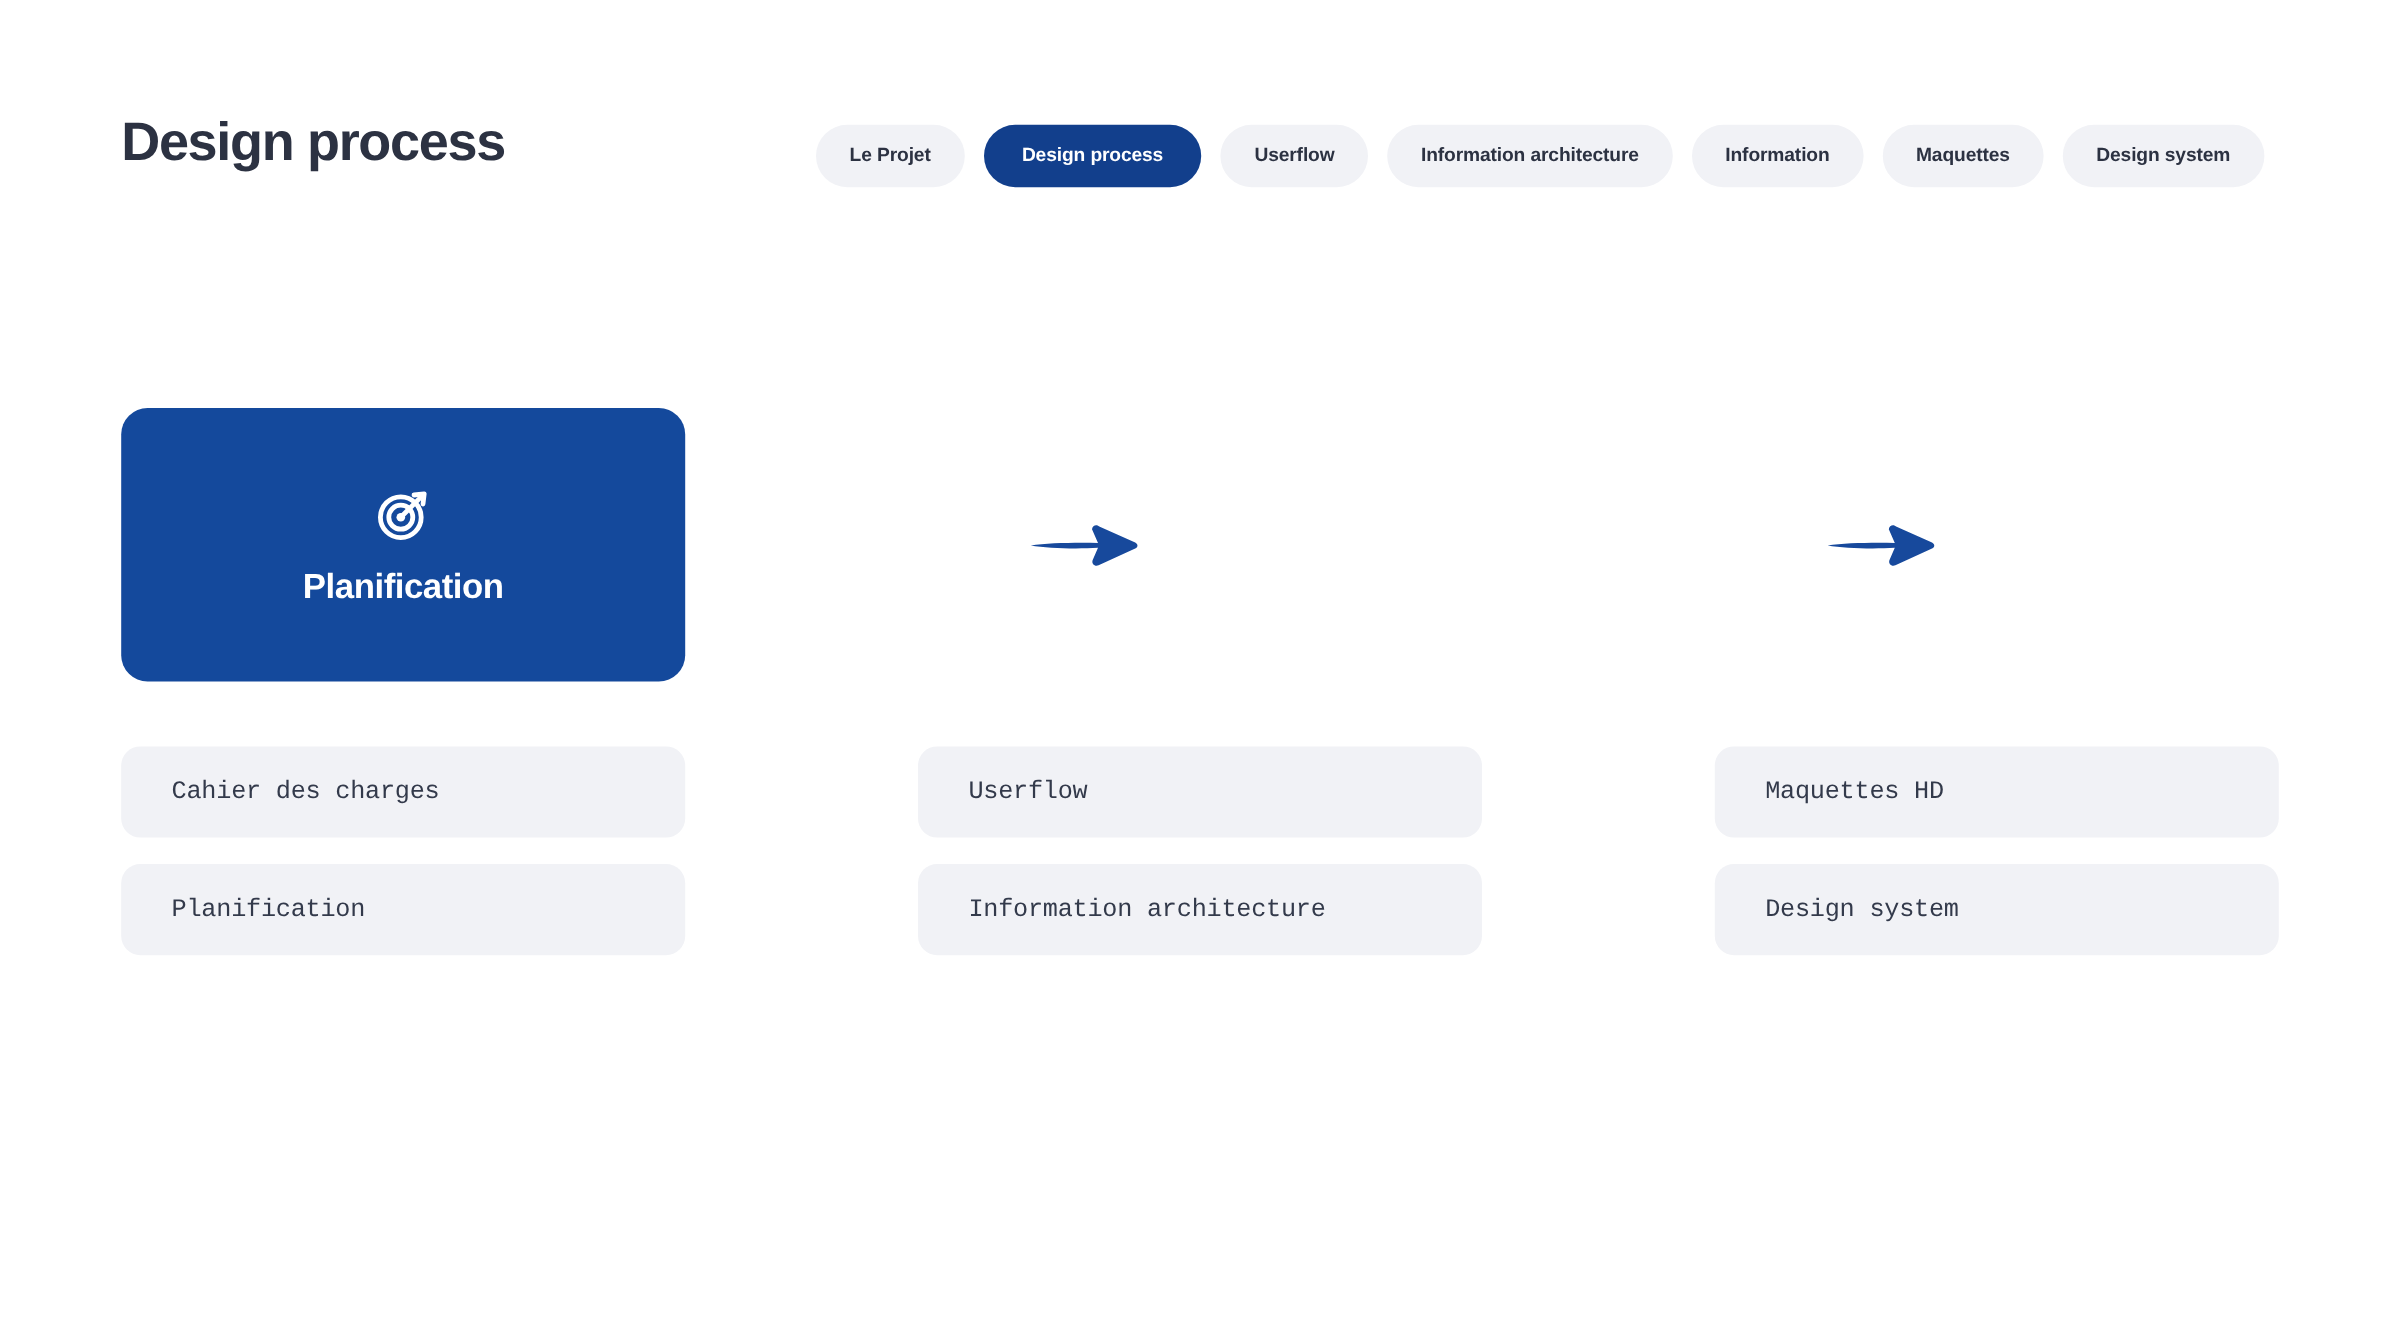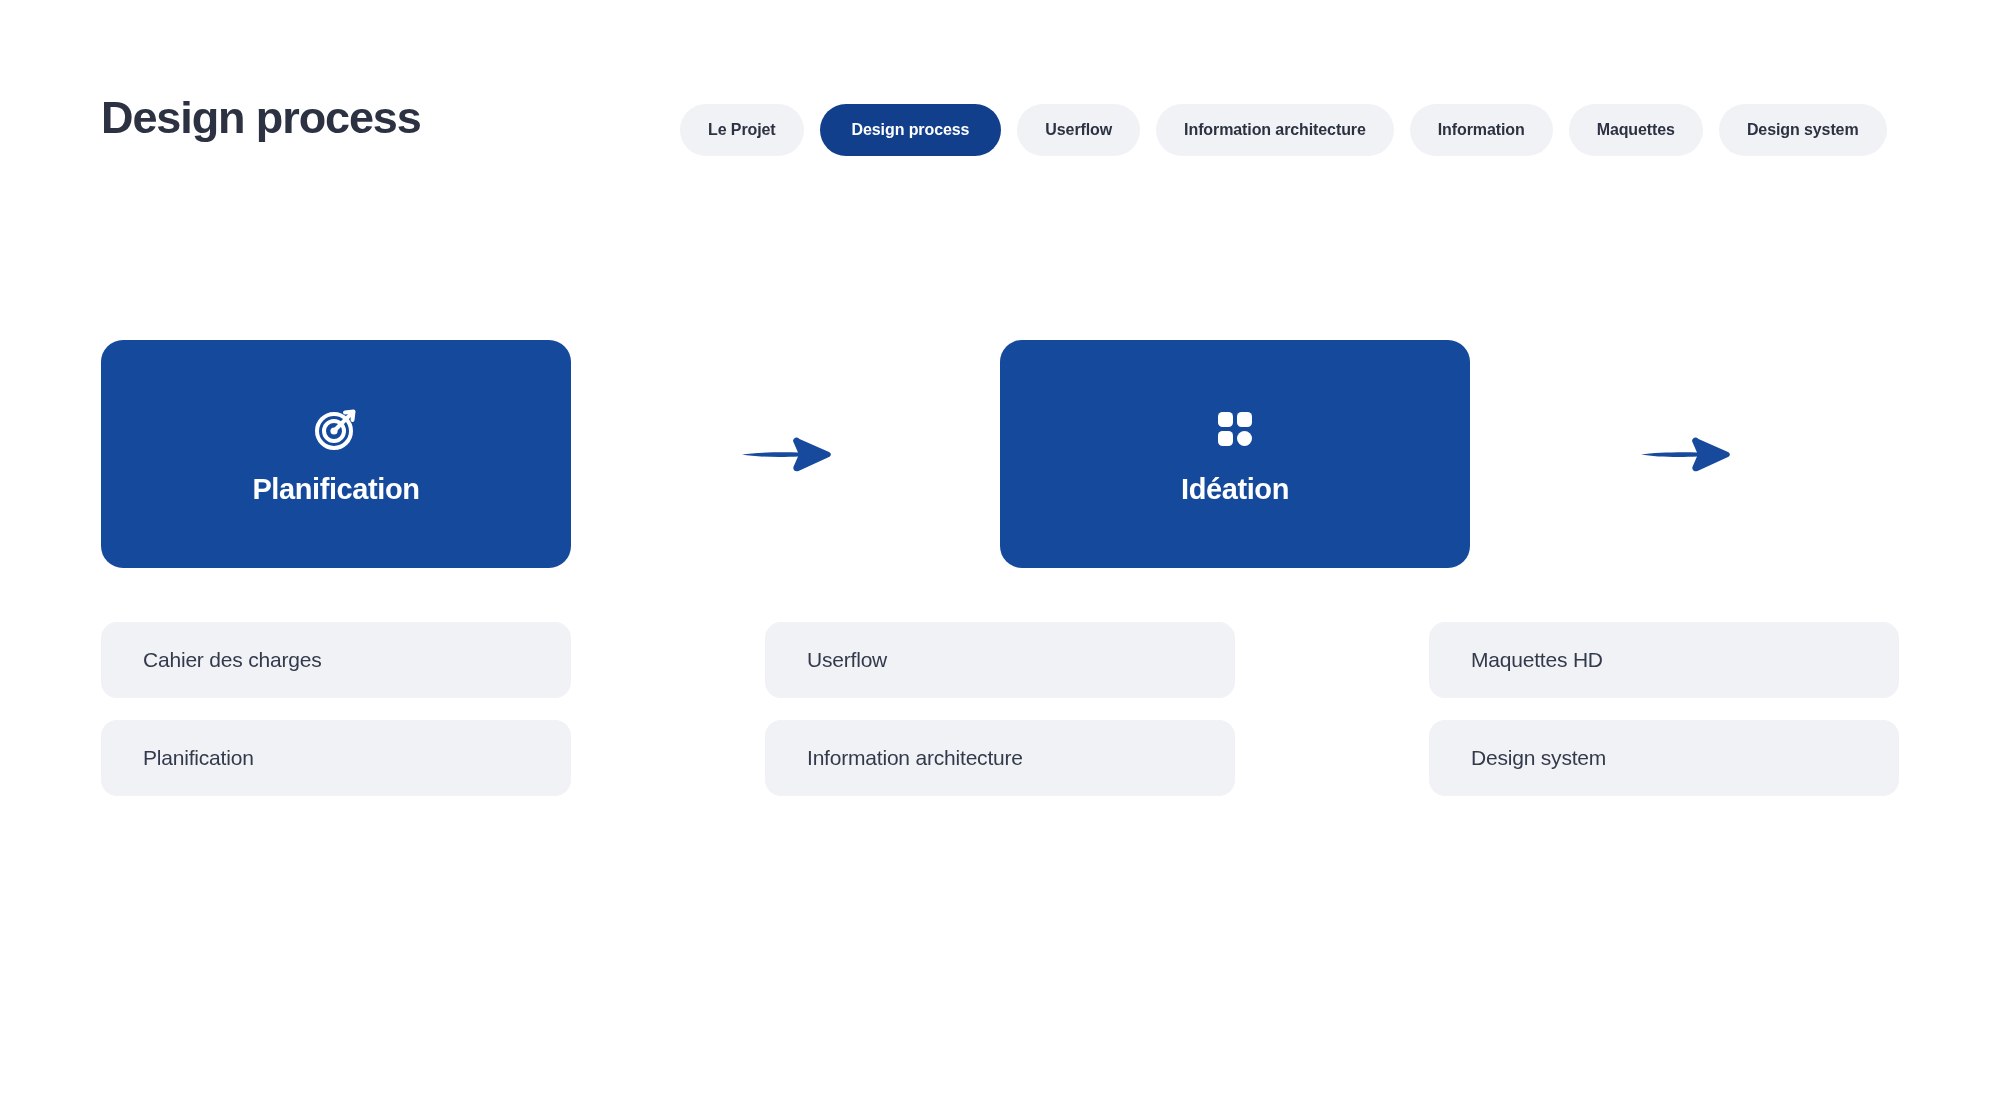--- a/index.html
+++ b/index.html
@@ -96,20 +96,21 @@
 
   
   .lists{
     display:flex;gap:0;margin-top:0;
   }
   .list-col{
     width:470px;flex:0 0 470px;
     display:flex;flex-direction:column;
     gap:22px;
     padding-top:54px;
+    font-family:Liberation Mono, monospace;
   }
   .list-spacer{flex:1 1 auto;}
   .list-item{
     height:76px;
     background:var(--chip-bg);
     border-radius:16px;
     display:flex;align-items:center;
     padding:0 42px;
     color:var(--ink-soft);
     font-size:21px;font-weight:400;letter-spacing:-0.2px;
@@ -153,33 +154,20 @@
           <span class="stage-title">Planification</span>
         </div>
       </div>
 
       <div class="arrow-gap">
         <svg width="92" height="46" viewBox="0 0 92 46" fill="none" xmlns="http://www.w3.org/2000/svg">
           <path d="M2 23.5 C16 21.5 40 21 58 21.5 L53 10 C53.5 6.5 57 5.5 59.5 8 L89 21 C91.5 22.3 91.5 24.8 89 26 L58.5 40 C55.5 41.3 52.5 39 53.5 35.8 L58 25.5 C40 26.5 16 26 2 23.5 Z" fill="#17499C"></path>
         </svg>
       </div>
 
-      <div class="stage-col">
-        <div class="stage-card">
-          <span class="stage-icon">
-            <svg viewBox="0 0 48 48" fill="none" xmlns="http://www.w3.org/2000/svg">
-              <rect x="7" y="7" width="15" height="15" rx="4.5" fill="#FFFFFF"></rect>
-              <rect x="26" y="7" width="15" height="15" rx="4.5" fill="#FFFFFF"></rect>
-              <rect x="7" y="26" width="15" height="15" rx="4.5" fill="#FFFFFF"></rect>
-              <circle cx="33.5" cy="33.5" r="7.5" fill="#FFFFFF"></circle>
-            </svg>
-          </span>
-          <span class="stage-title">Idéation</span>
-        </div>
-      </div>
 
       <div class="arrow-gap">
         <svg width="92" height="46" viewBox="0 0 92 46" fill="none" xmlns="http://www.w3.org/2000/svg">
           <path d="M2 23.5 C16 21.5 40 21 58 21.5 L53 10 C53.5 6.5 57 5.5 59.5 8 L89 21 C91.5 22.3 91.5 24.8 89 26 L58.5 40 C55.5 41.3 52.5 39 53.5 35.8 L58 25.5 C40 26.5 16 26 2 23.5 Z" fill="#17499C"></path>
         </svg>
       </div>
 
 
     </div>
 

